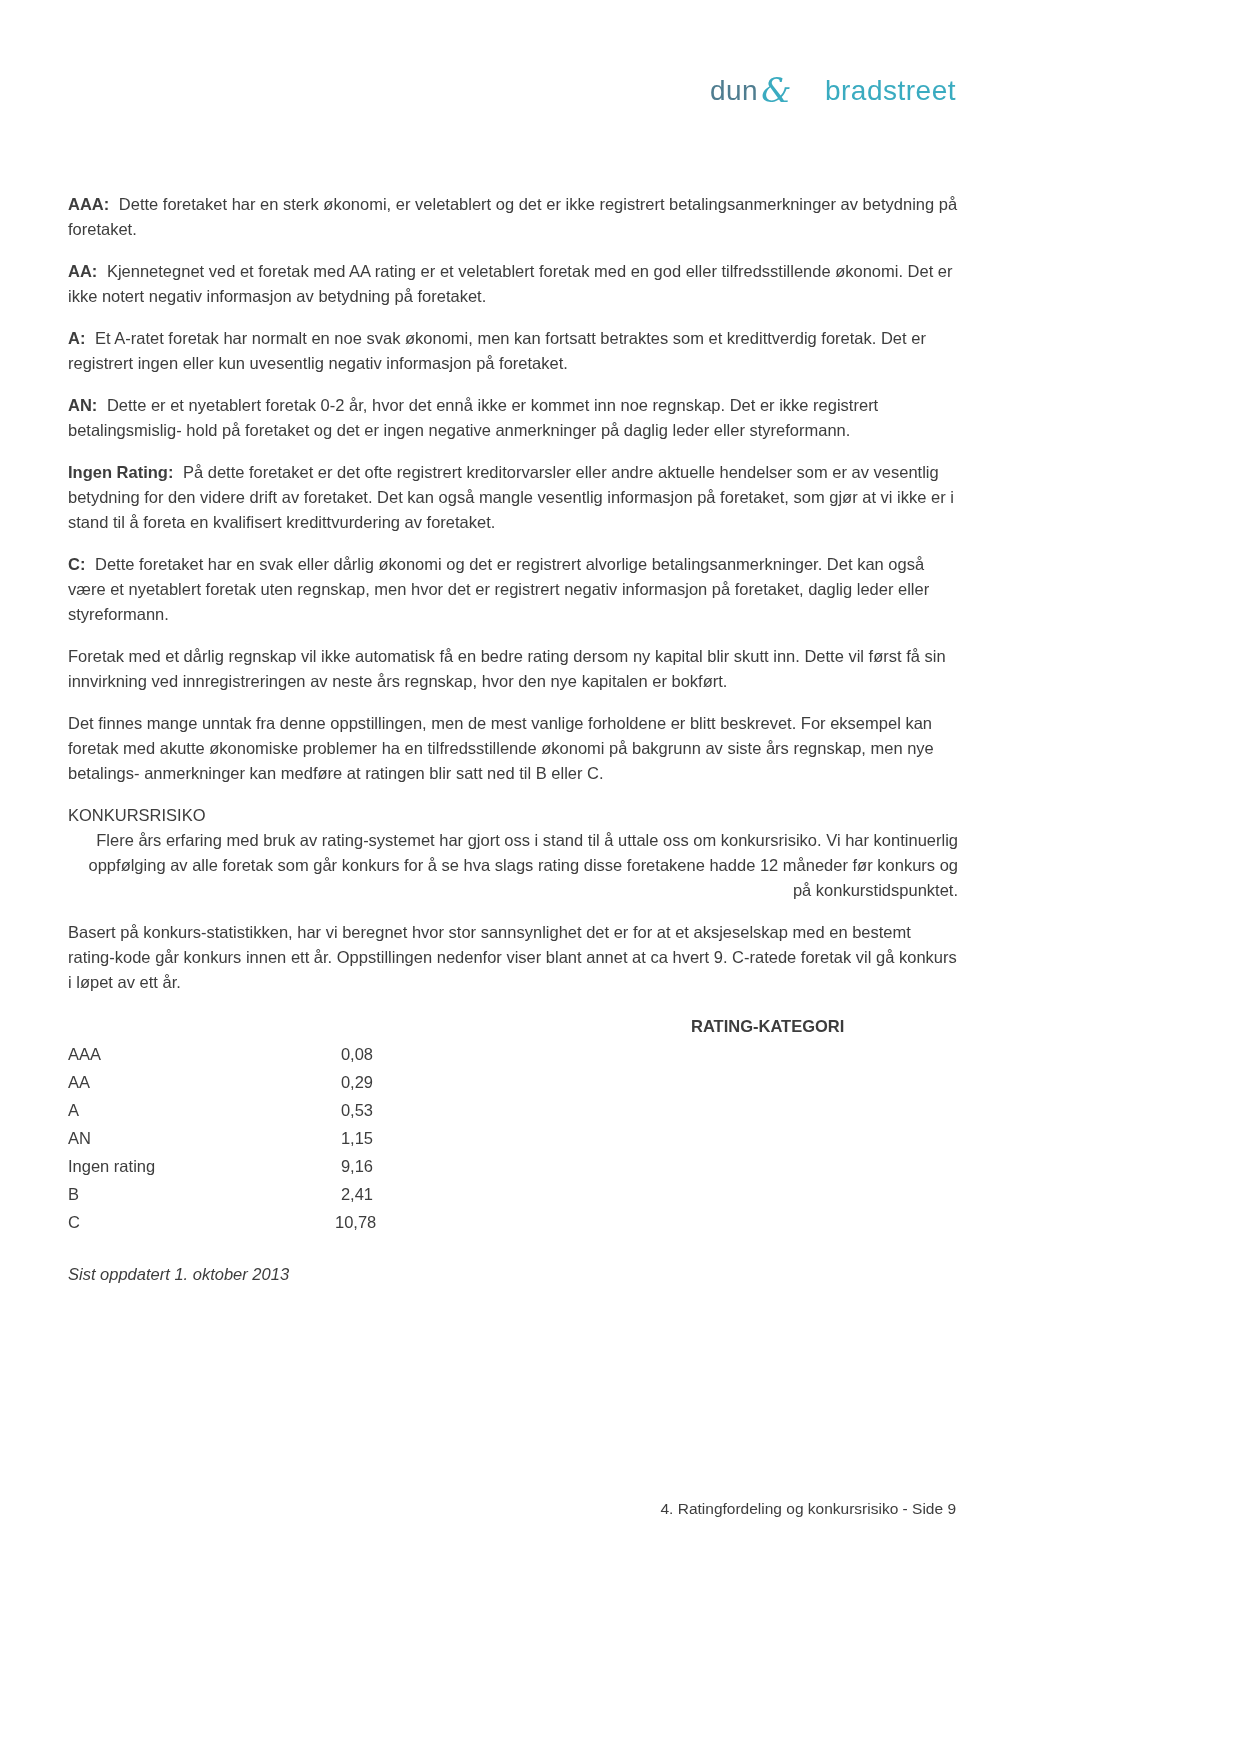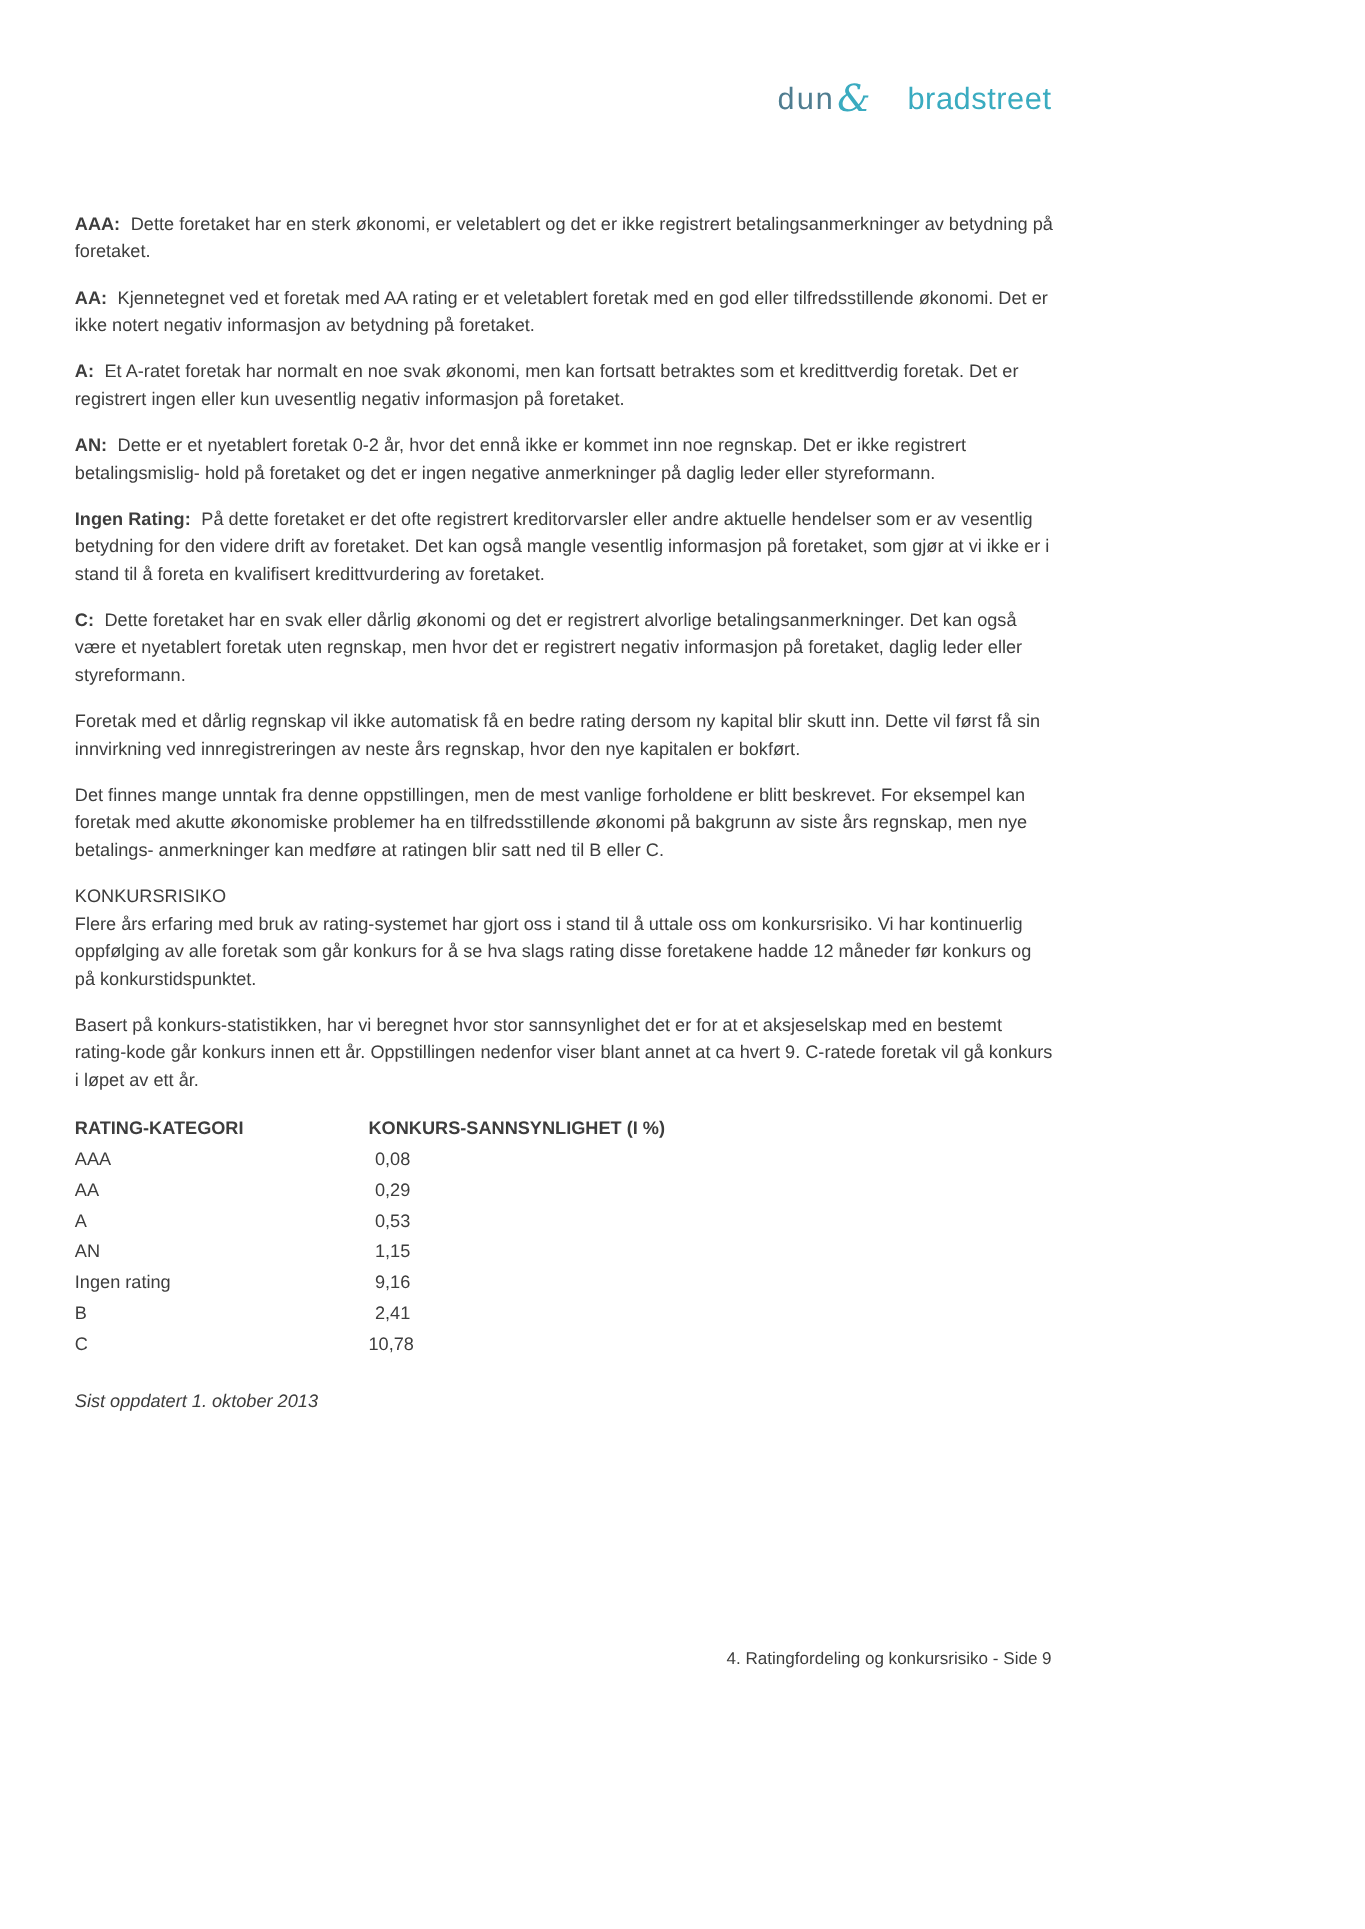--- a/index.html
+++ b/index.html
@@ -49,21 +49,21 @@
   }
   .para { margin: 0 0 17px 0; }
   .para strong { font-weight: 700; margin-right: 5px; }
 
   .heading {
     font-size: 16.5px;
     line-height: 25px;
     font-weight: 400;
     margin: 0;
   }
-  .heading-block .para:first-child { margin-top: 0; }
+  .heading-block .para:first-child { margin-top: 0; text-align: right; }
 
   
   .table { margin-top: 8px; }
   .trow { display: flex; height: 28px; align-items: center; }
   .thead { font-weight: 700; justify-content: flex-end; }
   .c1 { width: 267px; flex: 0 0 267px; }
   .c2 { width: 38px; flex: 0 0 38px; text-align: right; }
   .c2h { flex: 1; text-align: left; }
 
   .note {
@@ -80,21 +80,21 @@
     font-size: 15.5px;
     color: #3d3d3d;
   }
 </style>
 </head>
 <body>
 
 <div class="page">
 
   <div class="logo">
-    <span class="logo-dun" style="color: rgb(79, 125, 144); font-family: Liberation Mono, monospace;">dun</span><span class="logo-amp" style="color: rgb(58, 171, 192);">&amp;</span><span class="logo-brad" style="color: rgb(58, 171, 192);">bradstreet</span>
+    <span class="logo-dun" style="color: rgb(79, 125, 144);">dun</span><span class="logo-amp" style="color: rgb(58, 171, 192);">&amp;</span><span class="logo-brad" style="color: rgb(58, 171, 192);">bradstreet</span>
   </div>
 
   <div class="content">
 
     <div>
         <p class="para"><strong>AAA:</strong> Dette foretaket har en sterk økonomi, er veletablert og det er ikke registrert betalingsanmerkninger av betydning på foretaket.</p>
         <p class="para"><strong>AA:</strong> Kjennetegnet ved et foretak med AA rating er et veletablert foretak med en god eller tilfredsstillende økonomi. Det er ikke notert negativ informasjon av betydning på foretaket.</p>
         <p class="para"><strong>A:</strong> Et A-ratet foretak har normalt en noe svak økonomi, men kan fortsatt betraktes som et kredittverdig foretak. Det er registrert ingen eller kun uvesentlig negativ informasjon på foretaket.</p>
         <p class="para"><strong>AN:</strong> Dette er et nyetablert foretak 0-2 år, hvor det ennå ikke er kommet inn noe regnskap. Det er ikke registrert betalingsmislig- hold på foretaket og det er ingen negative anmerkninger på daglig leder eller styreformann.</p>
         <p class="para"><strong>Ingen Rating:</strong> På dette foretaket er det ofte registrert kreditorvarsler eller andre aktuelle hendelser som er av vesentlig betydning for den videre drift av foretaket. Det kan også mangle vesentlig informasjon på foretaket, som gjør at vi ikke er i stand til å foreta en kvalifisert kredittvurdering av foretaket.</p>
@@ -110,21 +110,20 @@
       <h2 class="heading">KONKURSRISIKO</h2>
       <div>
           <p class="para">Flere års erfaring med bruk av rating-systemet har gjort oss i stand til å uttale oss om konkursrisiko. Vi har kontinuerlig oppfølging av alle foretak som går konkurs for å se hva slags rating disse foretakene hadde 12 måneder før konkurs og på konkurstidspunktet.</p>
           <p class="para">Basert på konkurs-statistikken, har vi beregnet hvor stor sannsynlighet det er for at et aksjeselskap med en bestemt rating-kode går konkurs innen ett år. Oppstillingen nedenfor viser blant annet at ca hvert 9. C-ratede foretak vil gå konkurs i løpet av ett år.</p>
         </div>
     </div>
 
     <div class="table">
       <div class="trow thead">
         <div class="c1">RATING-KATEGORI</div>
-        <div class="c2h">KONKURS-SANNSYNLIGHET (I %)</div>
       </div>
       <div>
           <div class="trow">
             <div class="c1">AAA</div>
             <div class="c2">0,08</div>
           </div>
           <div class="trow">
             <div class="c1">AA</div>
             <div class="c2">0,29</div>
           </div>

